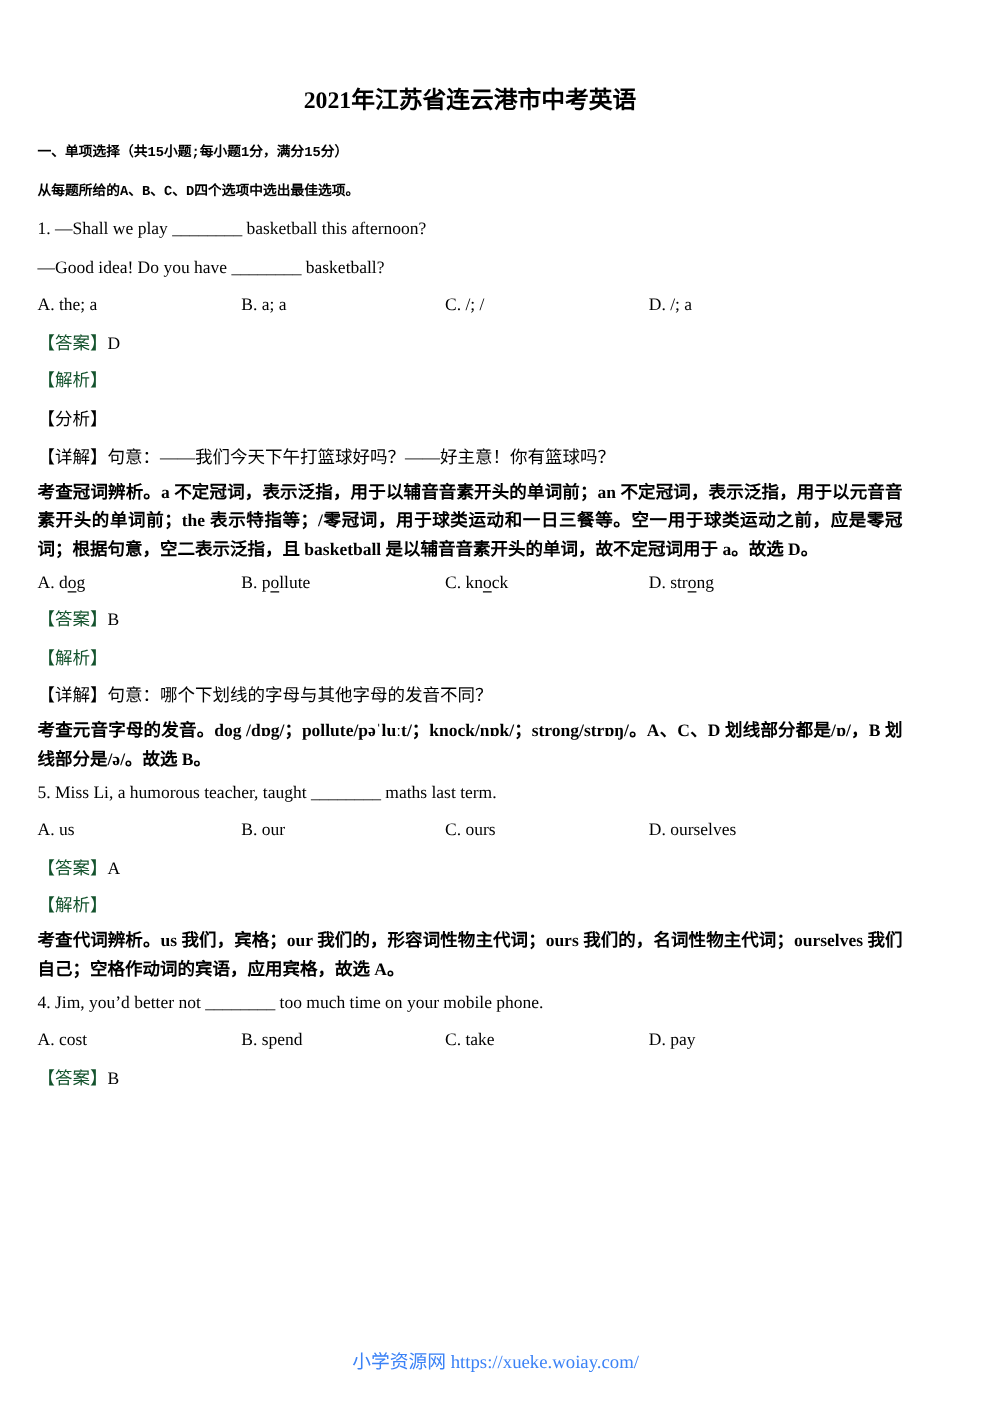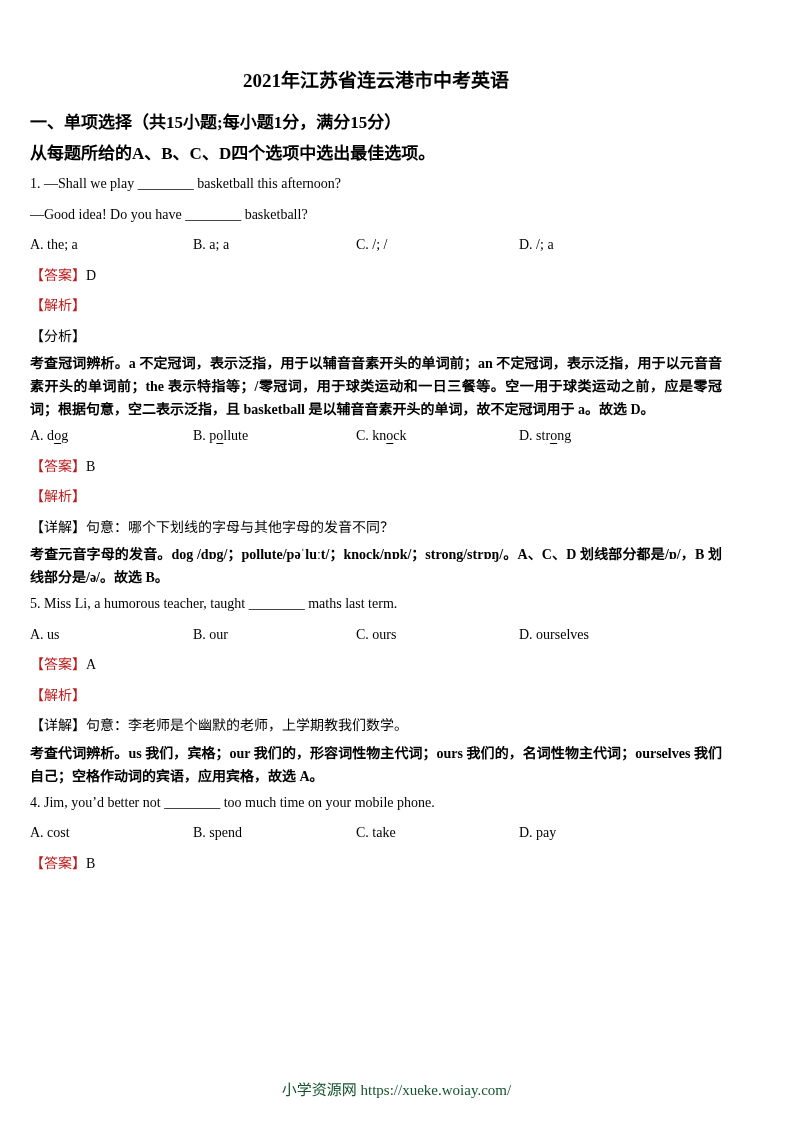--- a/index.html
+++ b/index.html
@@ -17,36 +17,36 @@
     overflow: hidden;
   }
   .title {
     text-align: center;
     font-size: 19px;
     font-weight: 700;
     line-height: 34px;
     margin: 4px 0 10px 0;
   }
   .line { line-height: 30.5px; }
-  .bold { font-weight: 700; font-size: 17px; }
+  .bold { font-weight: 700; font-size: 11px; font-family: Liberation Mono, monospace; }
   .para { line-height: 23px; text-align: justify; font-weight: bold; }
   .options {
     display: grid;
     grid-template-columns: 163px 163px 163px auto;
     line-height: 30.5px;
   }
-  .blue { color: #b91c1c; }
+  .blue { color: #14532d; }
   .u { text-decoration: underline; text-underline-offset: 3px; }
   .footer {
     position: absolute;
     left: 0;
     right: 0;
     bottom: 26px;
     text-align: center;
-    color: #14532d;
+    color: #3b82f6;
     font-size: 15px;
     line-height: 20px;
   }
 </style>
 </head>
 <body>
 
 <div class="page">
 
   <div class="title">2021年江苏省连云港市中考英语</div>
@@ -60,20 +60,23 @@
     <span>A. the; a</span>
     <span>B. a; a</span>
     <span>C. /; /</span>
     <span>D. /; a</span>
   </div>
   <div class="line">
     <span class="blue">【答案】</span><span>D</span>
   </div>
   <div class="line blue">【解析】</div>
   <div class="line">【分析】</div>
+  <div class="line">
+    <span>【详解】</span><span>句意：——我们今天下午打篮球好吗？——好主意！你有篮球吗？</span>
+  </div>
   <div class="para">考查冠词辨析。a 不定冠词，表示泛指，用于以辅音音素开头的单词前；an 不定冠词，表示泛指，用于以元音音素开头的单词前；the 表示特指等；/零冠词，用于球类运动和一日三餐等。空一用于球类运动之前，应是零冠词；根据句意，空二表示泛指，且 basketball 是以辅音音素开头的单词，故不定冠词用于 a。故选 D。</div>
 
   <div class="options">
     <span><span>A. d</span><span class="u">o</span><span>g</span></span>
     <span><span>B. p</span><span class="u">o</span><span>llute</span></span>
     <span><span>C. kn</span><span class="u">o</span><span>ck</span></span>
     <span><span>D. str</span><span class="u">o</span><span>ng</span></span>
   </div>
   <div class="line">
     <span class="blue">【答案】</span><span>B</span>
@@ -88,23 +91,20 @@
   <div class="options">
     <span>A. us</span>
     <span>B. our</span>
     <span>C. ours</span>
     <span>D. ourselves</span>
   </div>
   <div class="line">
     <span class="blue">【答案】</span><span>A</span>
   </div>
   <div class="line blue">【解析】</div>
-  <div class="line">
-    <span>【详解】</span><span>句意：李老师是个幽默的老师，上学期教我们数学。</span>
-  </div>
   <div class="para">考查代词辨析。us 我们，宾格；our 我们的，形容词性物主代词；ours 我们的，名词性物主代词；ourselves 我们自己；空格作动词的宾语，应用宾格，故选 A。</div>
 
   <div class="line">4. Jim, you’d better not ________ too much time on your mobile phone.</div>
   <div class="options">
     <span>A. cost</span>
     <span>B. spend</span>
     <span>C. take</span>
     <span>D. pay</span>
   </div>
   <div class="line">

